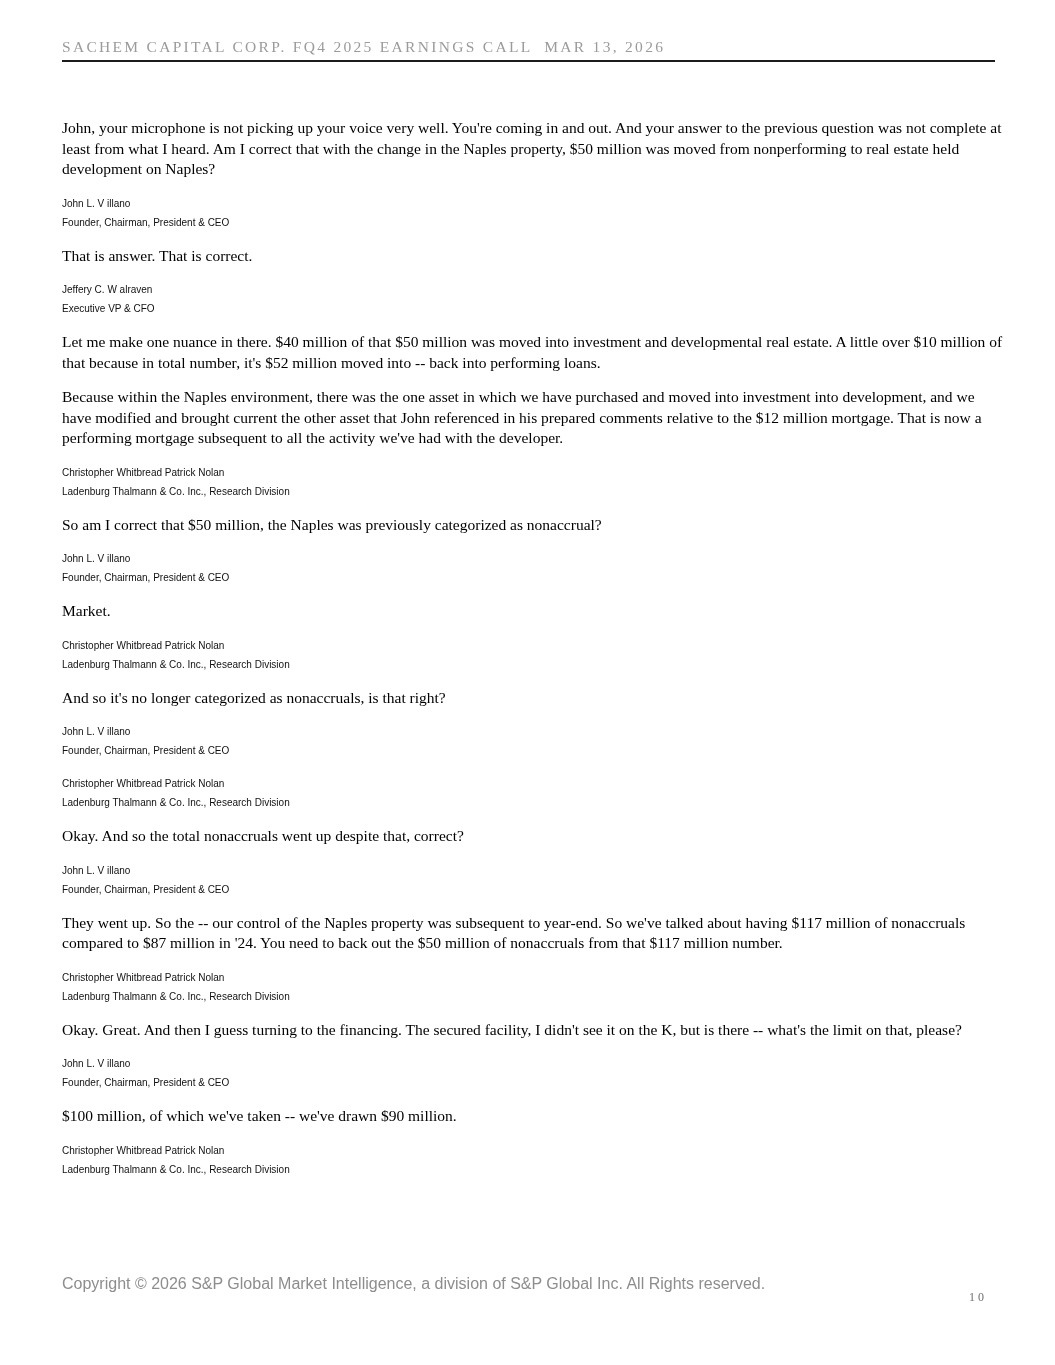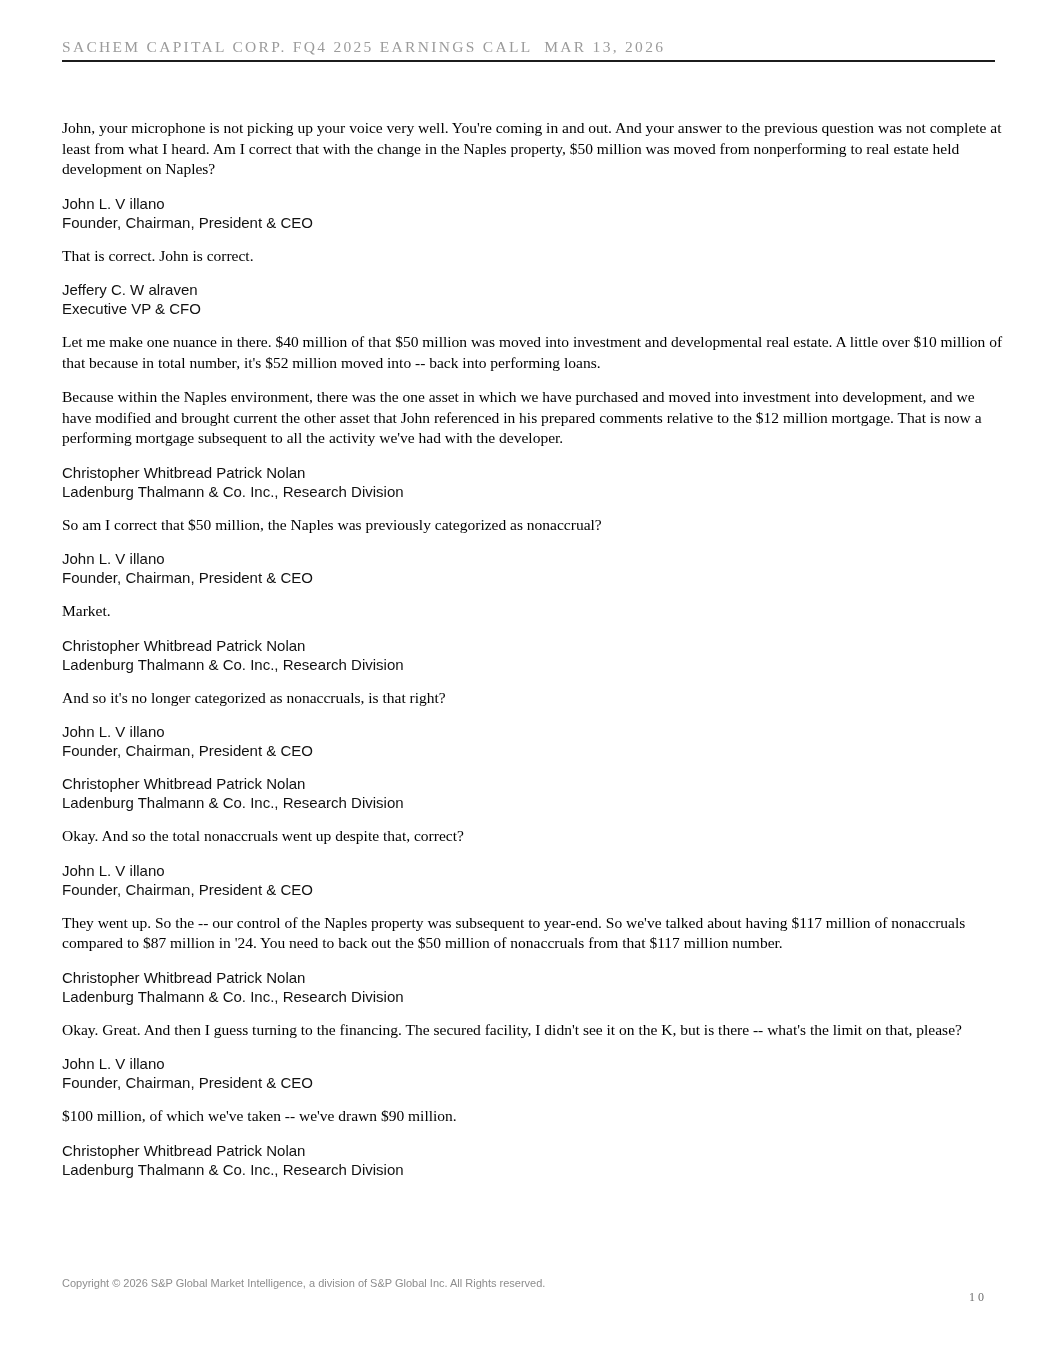--- a/index.html
+++ b/index.html
@@ -50,33 +50,33 @@
     line-height:20.5px;
     color:var(--body-text);
     margin:0 0 14px 0;
   }
   .speaker-block{
     margin:0 0 14px 0;
   }
   .speaker-name,
   .speaker-title{
     font-family:"Liberation Sans", sans-serif;
-    font-size:15px;
+    font-size:10px;
     line-height:19px;
     color:#111111;
   }
   .page-footer{
     position:absolute;
     left:62px;
     right:60px;
     top:1276px;
   }
   .footer-copyright{
     font-family:"Liberation Sans", sans-serif;
-    font-size:11px;
+    font-size:16px;
     line-height:15px;
     color:var(--footer-text);
     margin:0 0 5px 0;
   }
   .footer-site{
     font-family:"Liberation Serif", serif;
     font-size:13.5px;
     letter-spacing:2px;
     color:#808080;
     margin:0;
@@ -103,21 +103,21 @@
 
   <div class="content">
     <p class="para">John, your microphone is not picking up your voice very well. You're coming in and out. And your answer to the previous question was not complete at least from what I heard. Am I correct that with the change in the Naples property, $50 million was moved from nonperforming to real estate held development on Naples?</p>
     <div>
   <div class="turn">
     <div class="speaker-block">
       <div class="speaker-name">John L. V illano</div>
       <div class="speaker-title">Founder, Chairman, President &amp; CEO</div>
     </div>
     <div>
-            <p class="para">That is correct. John is correct.</p>
+            <p class="para">That is answer. That is correct.</p>
           </div>
   </div>
 
   <div class="turn">
     <div class="speaker-block">
       <div class="speaker-name">Jeffery C. W alraven</div>
       <div class="speaker-title">Executive VP &amp; CFO</div>
     </div>
     <div>
             <p class="para">Let me make one nuance in there. $40 million of that $50 million was moved into investment and developmental real estate. A little over $10 million of that because in total number, it's $52 million moved into -- back into performing loans.</p>

